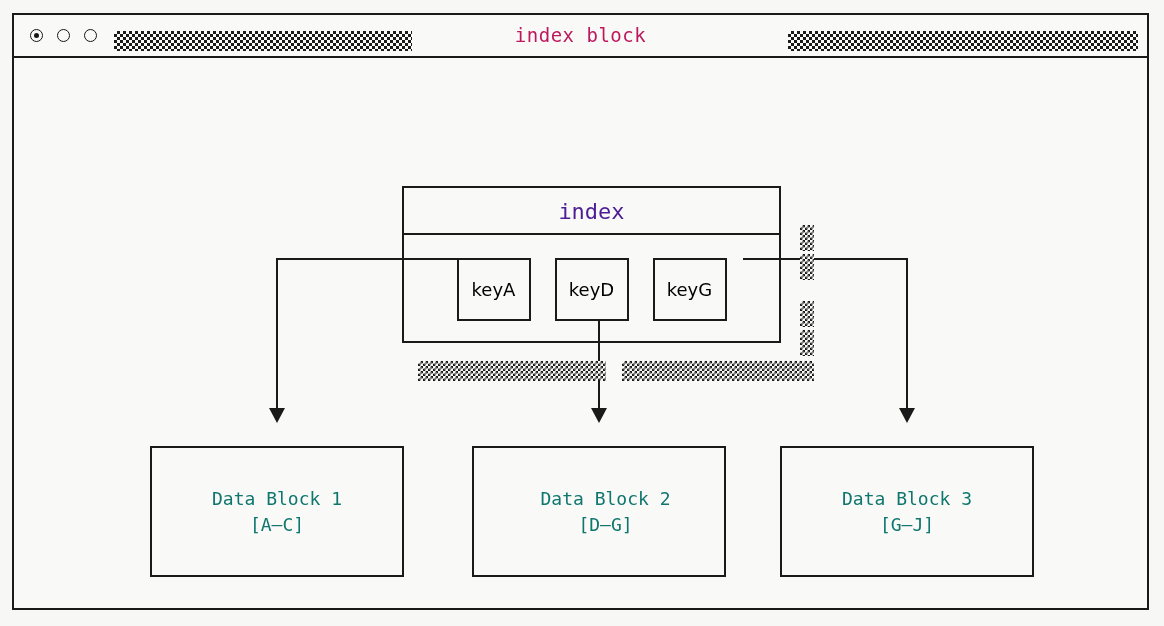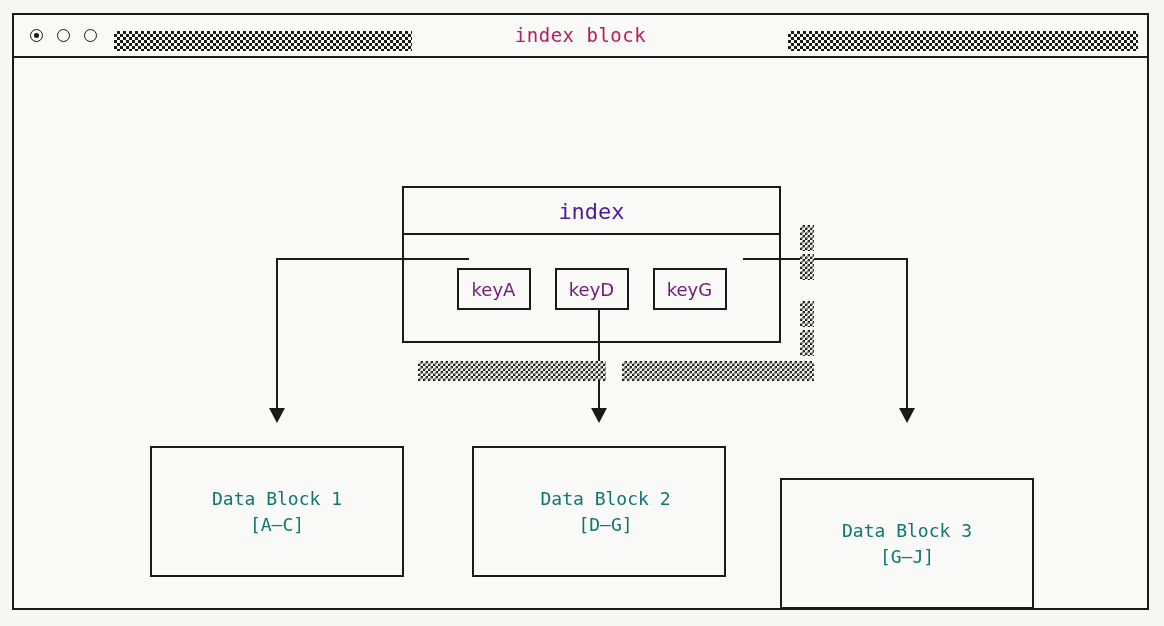--- a/index.html
+++ b/index.html
@@ -149,30 +149,30 @@
     top: 47px;
     width: 100%;
     height: 108px;
     display: flex;
     align-items: center;
     justify-content: center;
     gap: 24px;
   }
   .key-box {
     width: 74px;
-    height: 42px;
+    height: 63px;
     box-sizing: border-box;
     border: 2px solid #1a1a1a;
     background: #f9f9f7;
     display: flex;
     align-items: center;
     justify-content: center;
     font-family: "DejaVu Sans", sans-serif;
     font-size: 18px;
-    color: #701a75;
+    color: #000000;
   }
 
   
   .chip {
     position: absolute;
     width: 14px;
     height: 26px;
   }
   .chip-r1 { left: 786px; top: 167px; }
   .chip-r2 { left: 786px; top: 196px; }
@@ -207,21 +207,21 @@
     display: flex;
     flex-direction: column;
     align-items: center;
     justify-content: center;
     font-size: 18px;
     line-height: 26px;
     color: #0f766e;
   }
   .db1 { left: 136px; top: 388px; }
   .db2 { left: 458px; top: 388px; padding-left: 13px; }
-  .db3 { left: 766px; top: 388px; margin-top: 32px; }
+  .db3 { left: 766px; top: 388px; }
   .db-range { display: block; }
 </style>
 </head>
 <body>
 
 <div class="window">
 
   <div class="titlebar">
     <div class="traffic">
       <div class="dot active"></div>

